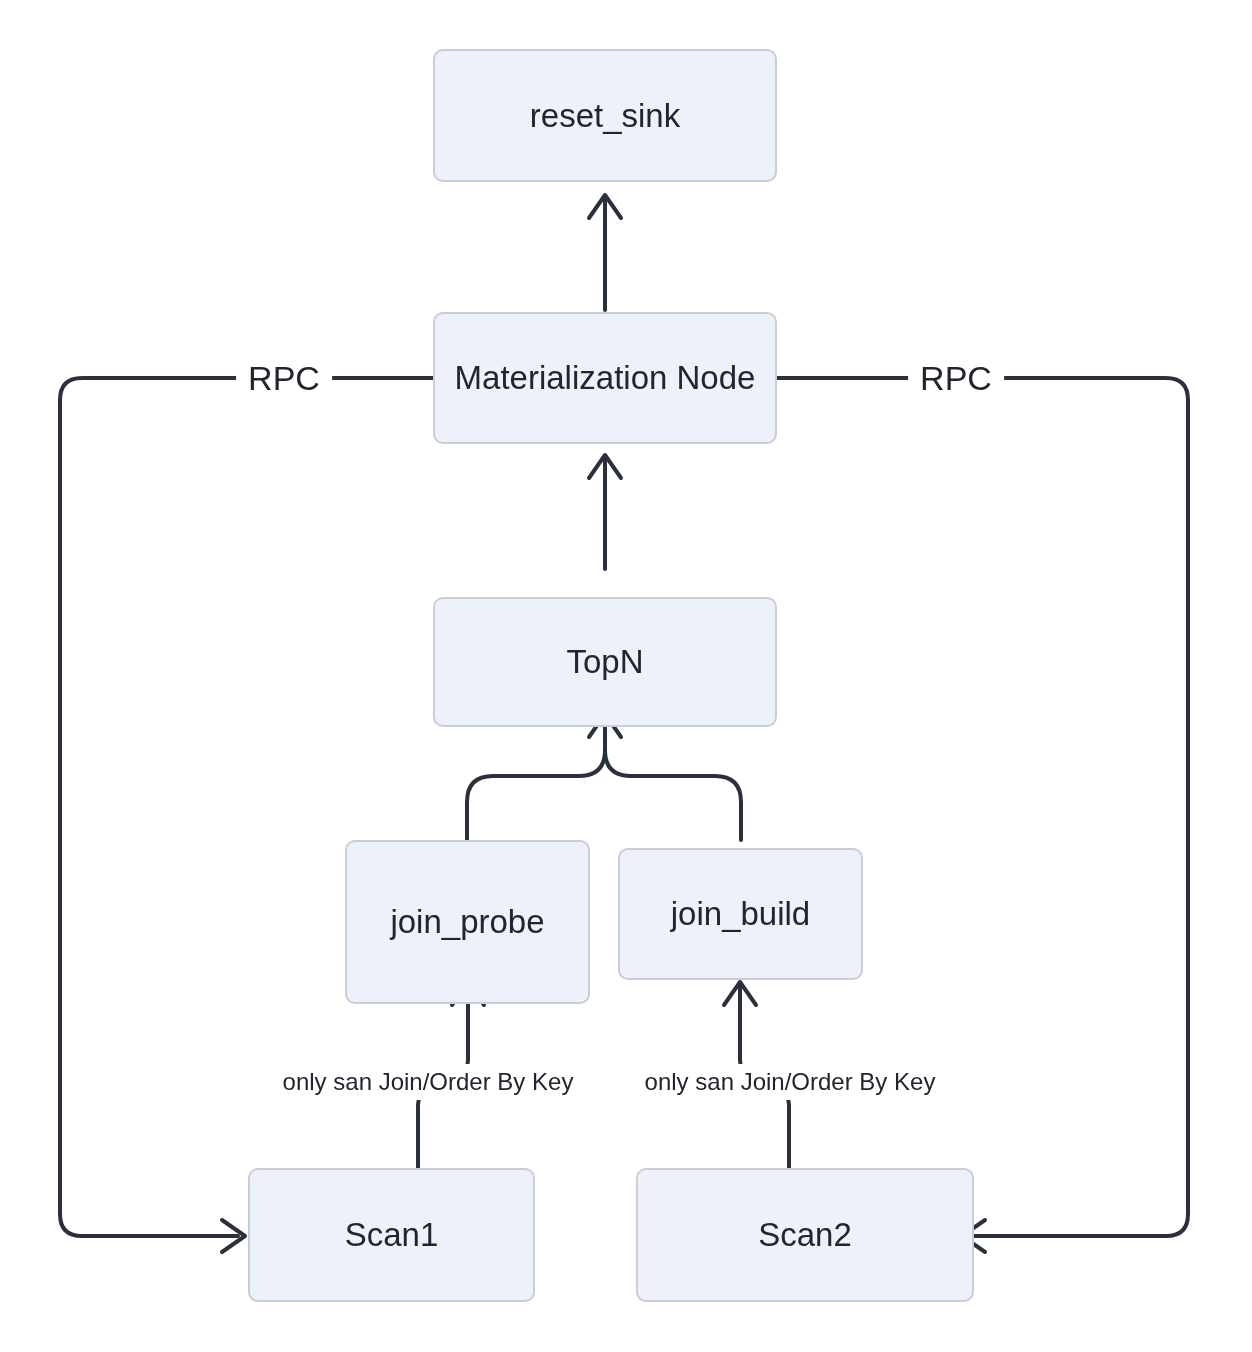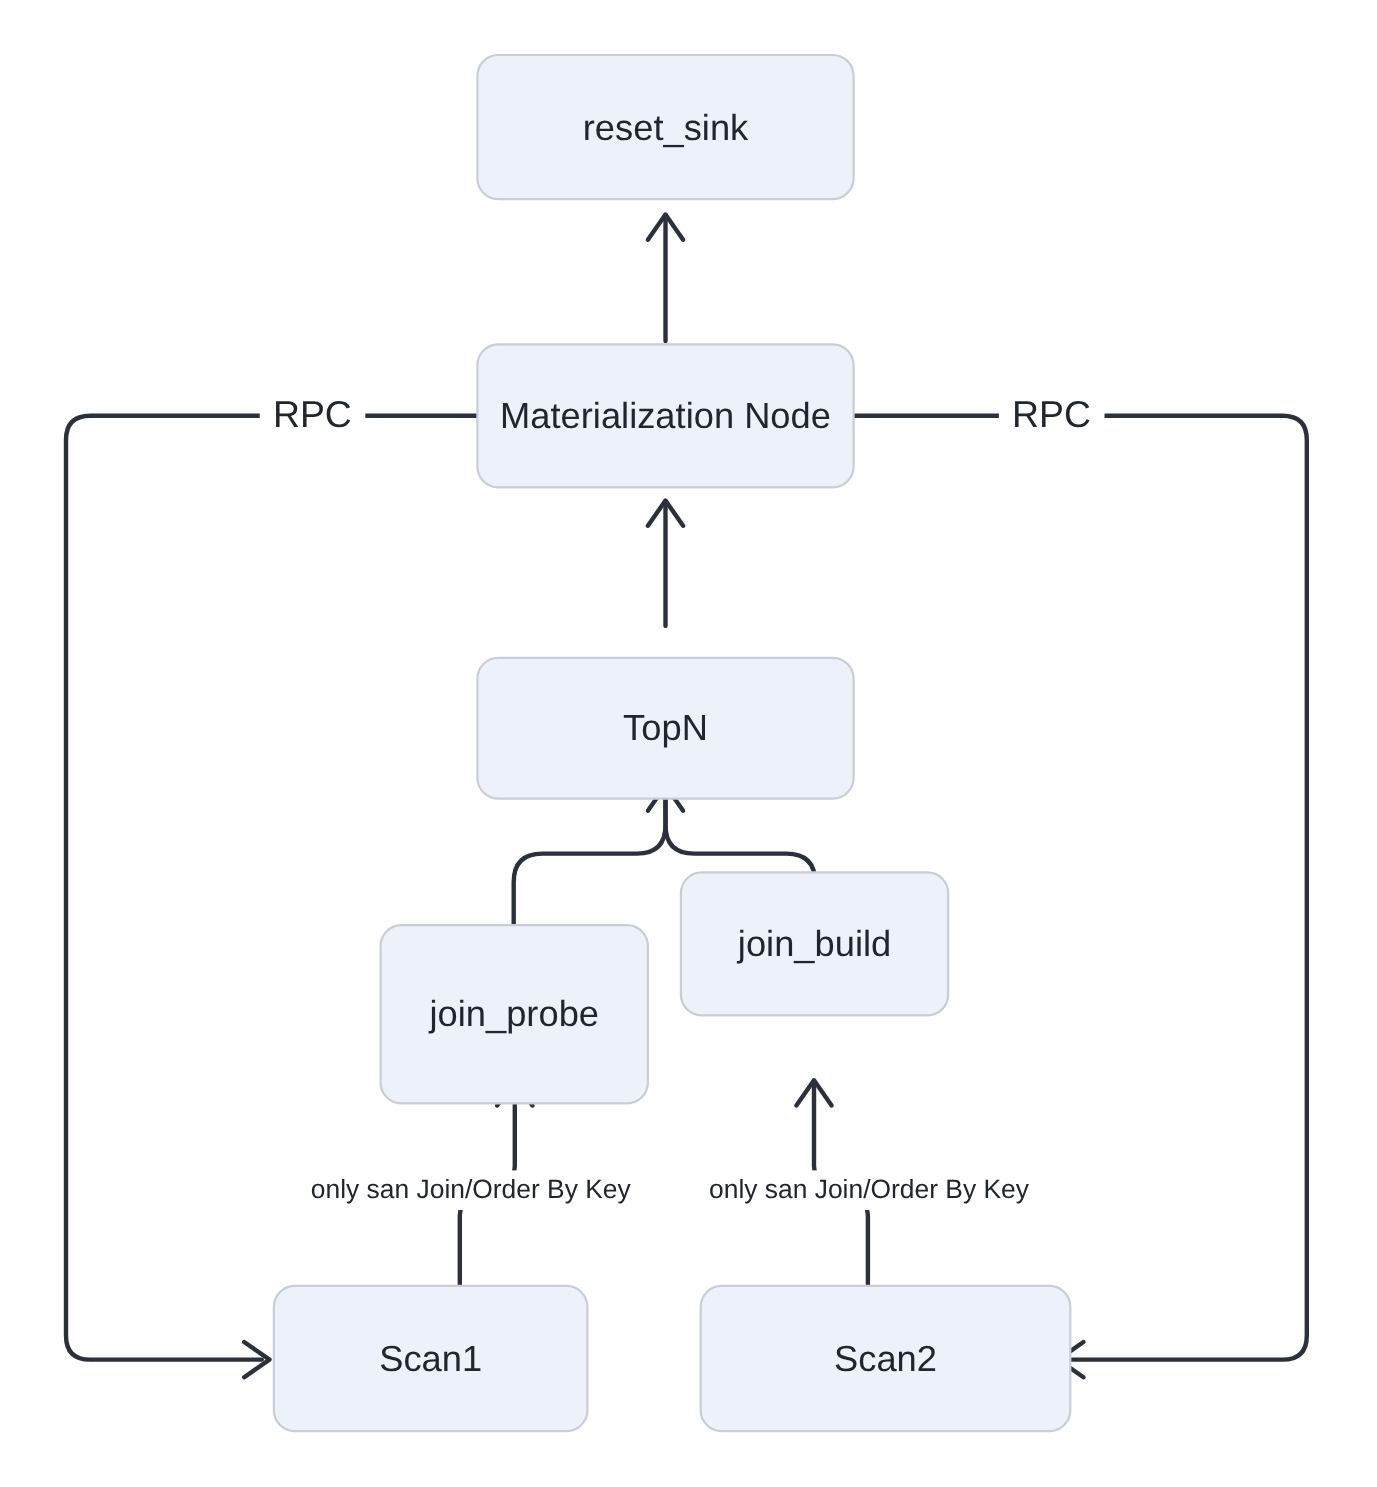--- a/index.html
+++ b/index.html
@@ -30,21 +30,21 @@
   }
   .node {
     position: absolute;
     box-sizing: border-box;
     display: flex;
     align-items: center;
     justify-content: center;
     text-align: center;
     background: var(--node-fill, #edf1fa);
     border: 2px solid var(--node-border, #c9ced6);
-    border-radius: 20px;
+    border-radius: 10px;
     font-size: 33px;
     line-height: 1.45;
     padding: 0 16px;
   }
   .edge-label {
     position: absolute;
     transform: translate(-50%, -50%);
     background: var(--background, #ffffff);
     white-space: nowrap;
     padding: 2px 12px;
@@ -109,21 +109,21 @@
   </div>
 
   <div class="node" style="left:433px; top:575px; width:344px; height:130px;margin-top:22px;">
     <span>TopN</span>
   </div>
 
   <div class="node" style="left:345px; top:840px; width:245px; height:164px;">
     <span>join_probe</span>
   </div>
 
-  <div class="node" style="left:618px; top:792px; width:245px; height:132px;">
+  <div class="node" style="left:618px; top:848px; width:245px; height:132px;">
     <span>join_build</span>
   </div>
 
   <div class="node" style="left:248px; top:1168px; width:287px; height:134px;">
     <span>Scan1</span>
   </div>
 
   <div class="node" style="left:636px; top:1168px; width:338px; height:134px;">
     <span>Scan2</span>
   </div>

